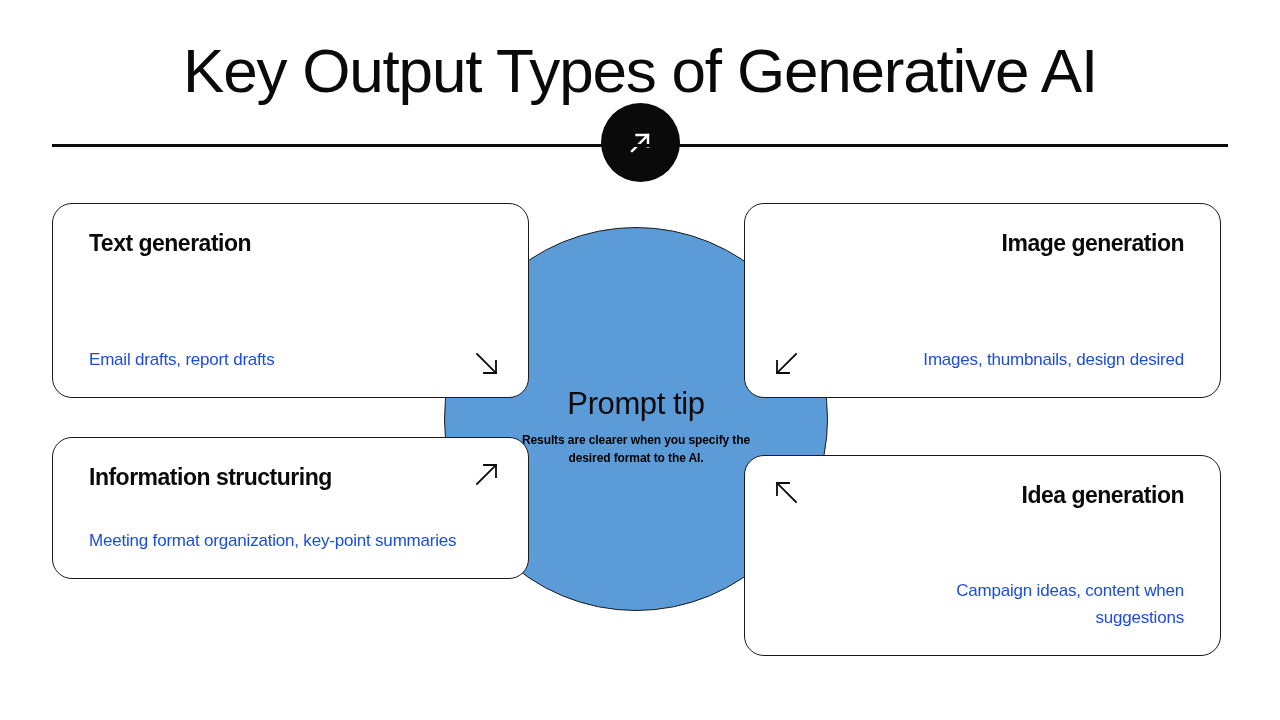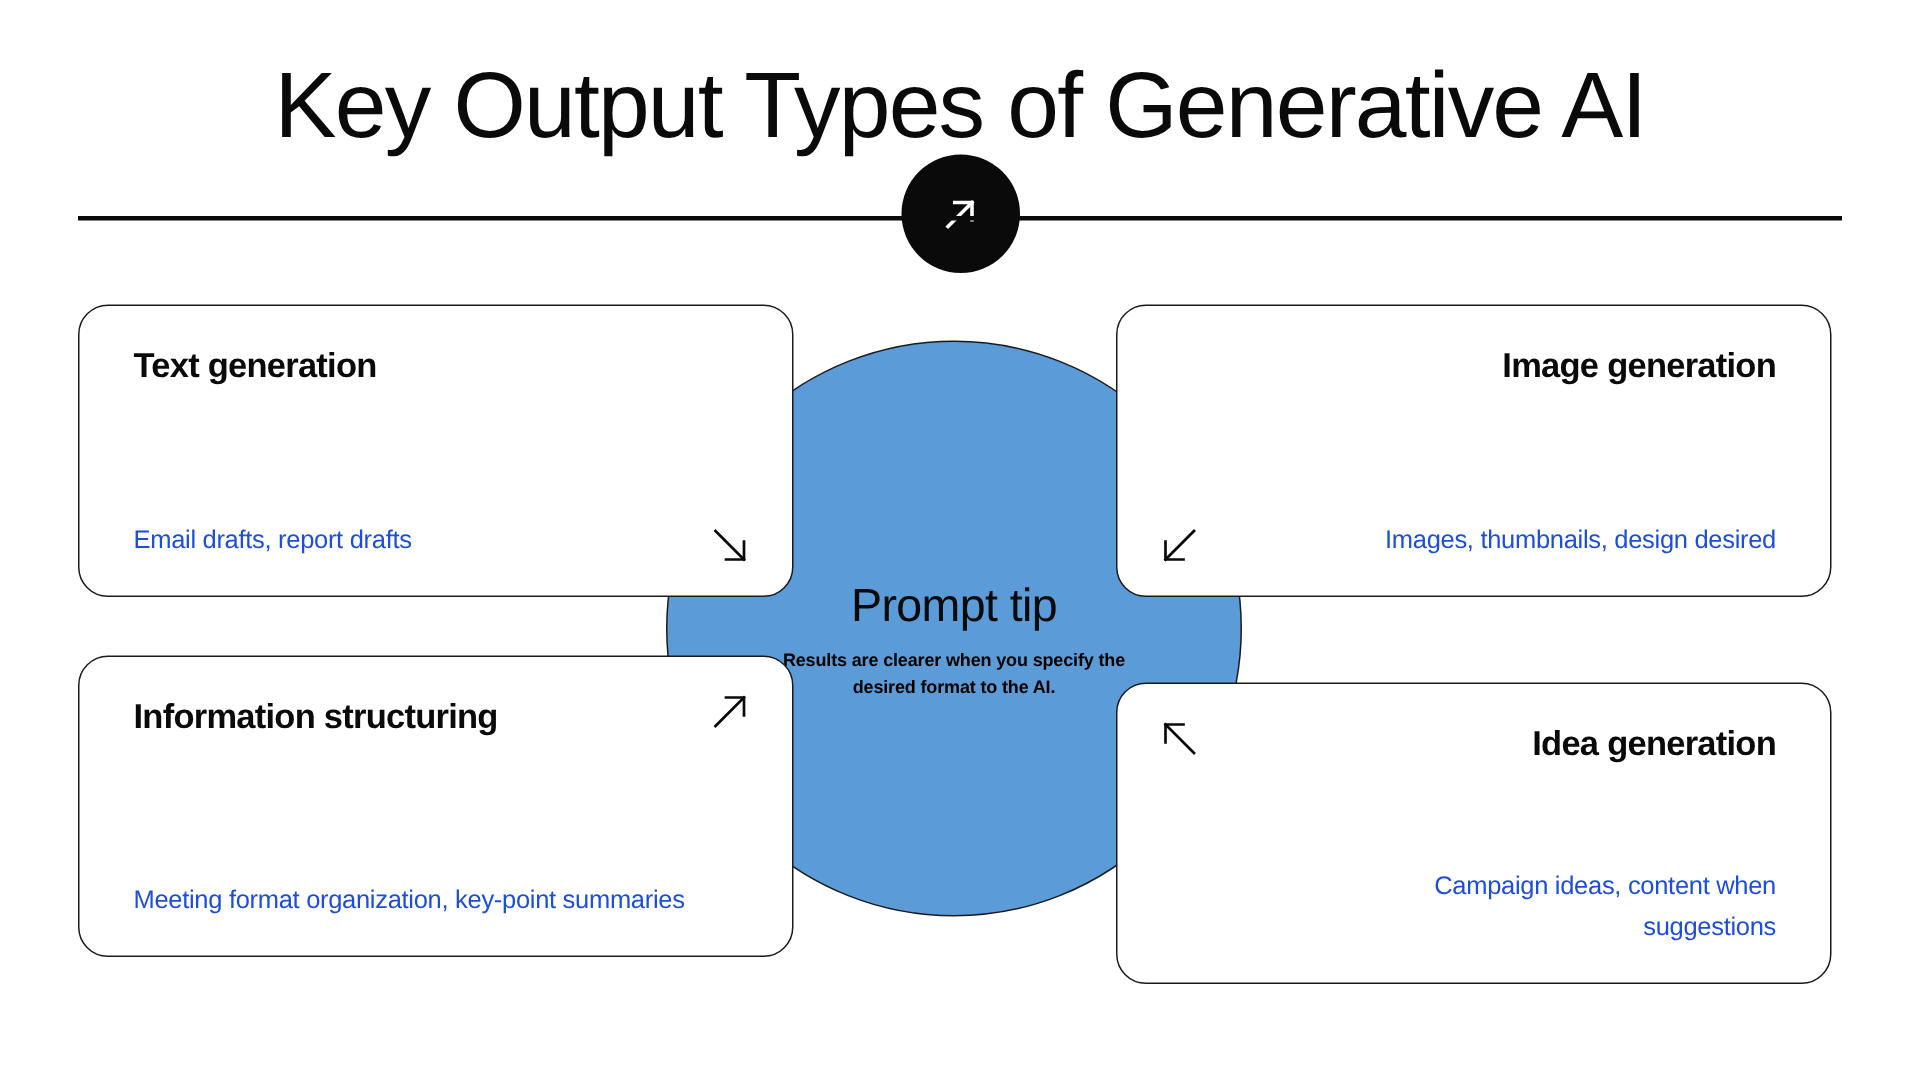--- a/index.html
+++ b/index.html
@@ -113,21 +113,21 @@
     border-radius: 20px;
     z-index: 2;
     padding: 26px 36px 24px 36px;
     display: flex;
     flex-direction: column;
     justify-content: space-between;
   }
 
   .card-tl { left: 52px;  top: 203px; width: 477px; height: 195px; }
   .card-tr { left: 744px; top: 203px; width: 477px; height: 195px; }
-  .card-bl { left: 52px;  top: 437px; width: 477px; height: 201px; }
+  .card-bl { left: 52px;  top: 437px; width: 477px; height: 142px; }
   .card-br { left: 744px; top: 455px; width: 477px; height: 201px; }
 
   .card-title {
     font-size: 23px;
     font-weight: 700;
     letter-spacing: -0.5px;
     line-height: 1.16;
     color: #0a0a0a;
   }
 

